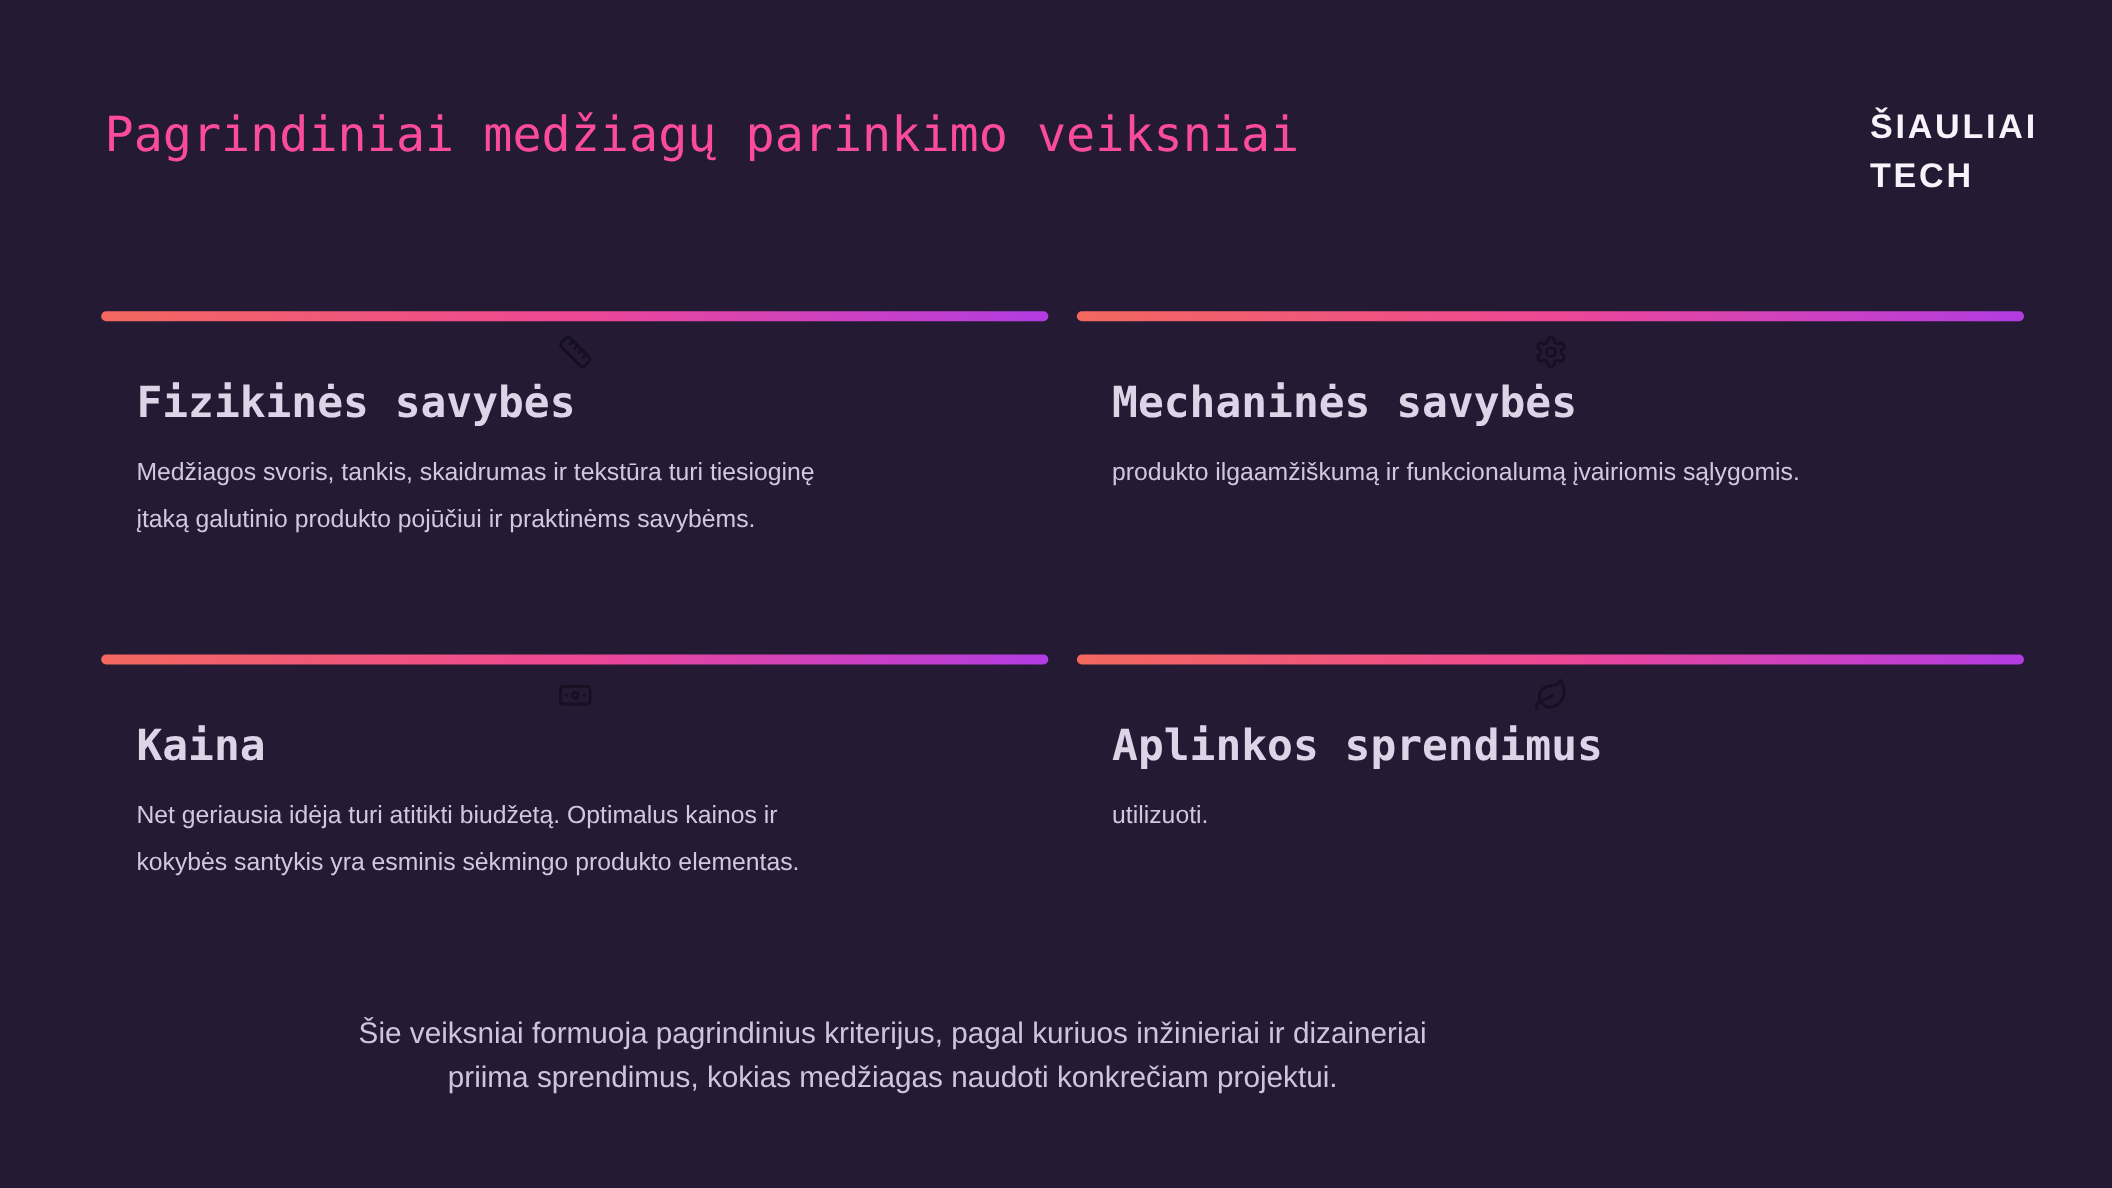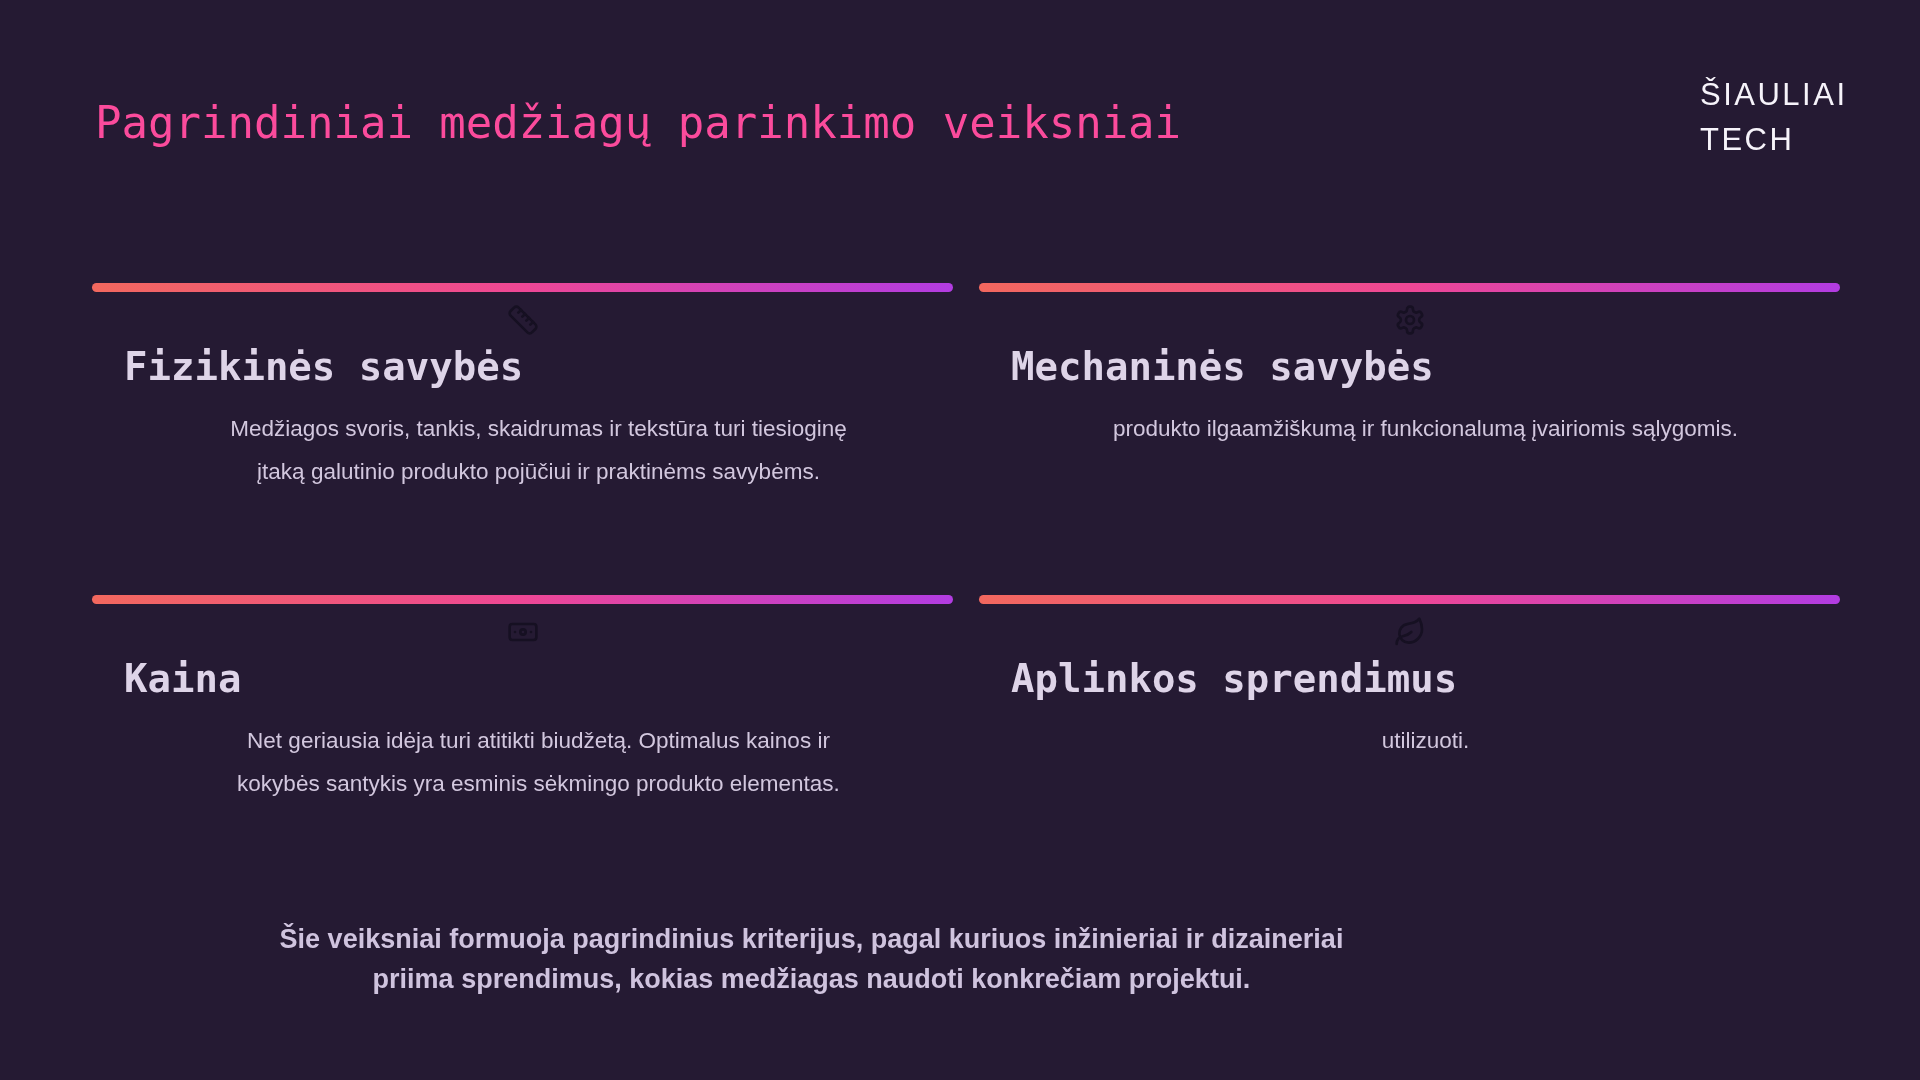--- a/index.html
+++ b/index.html
@@ -8,22 +8,22 @@
     background:#251a33;
     font-family:"Liberation Sans", sans-serif;
   }
   .title {
     position:absolute; left:95px; top:95px;
     font-family:"DejaVu Sans Mono", monospace;
     font-weight:400; font-size:44px; line-height:1.25;
     color:#fb4b9c; white-space:nowrap;
   }
   .logo {
-    position:absolute; left:1700px; top:72px;
-    font-weight:400; font-size:31px; line-height:45px;
+    position:absolute; left:1700px; top:92px;
+    font-weight:700; font-size:31px; line-height:45px;
     letter-spacing:2.5px; color:#f6f3fa;
   }
   .cards {
     position:absolute; left:92px; top:283px; width:1748px;
     display:grid; grid-template-columns:861px 861px;
     column-gap:26px; grid-template-rows:312px auto;
   }
   .card { position:relative; }
   .card-bar {
     height:9px; border-radius:5px;
@@ -42,25 +42,25 @@
     margin:1px 0 0 32px;
     font-family:"DejaVu Sans Mono", monospace;
     font-weight:700; font-size:39px; line-height:1.2;
     color:#ded4e8; white-space:nowrap;
   }
   .card-body {
     margin:16px 0 0 32px;
     font-size:22.5px; line-height:43px; font-weight:400;
     color:#d2c7de;
   }
-  .card-body div { white-space:nowrap;text-align:center; }
+  .card-body div { white-space:nowrap; }
   .footer {
     position:absolute; left:0; top:919px; width:1623px;
     text-align:center;
-    font-weight:700; font-size:27px; line-height:40px;
+    font-weight:400; font-size:27px; line-height:40px;
     color:#cfc3de;
   }
 </style>
 </head>
 <body>
 
 <div class="slide" style="background: rgb(37, 26, 51);">
 
   <div class="title" style="color: rgb(251, 75, 156);">Pagrindiniai medžiagų parinkimo veiksniai</div>
 

